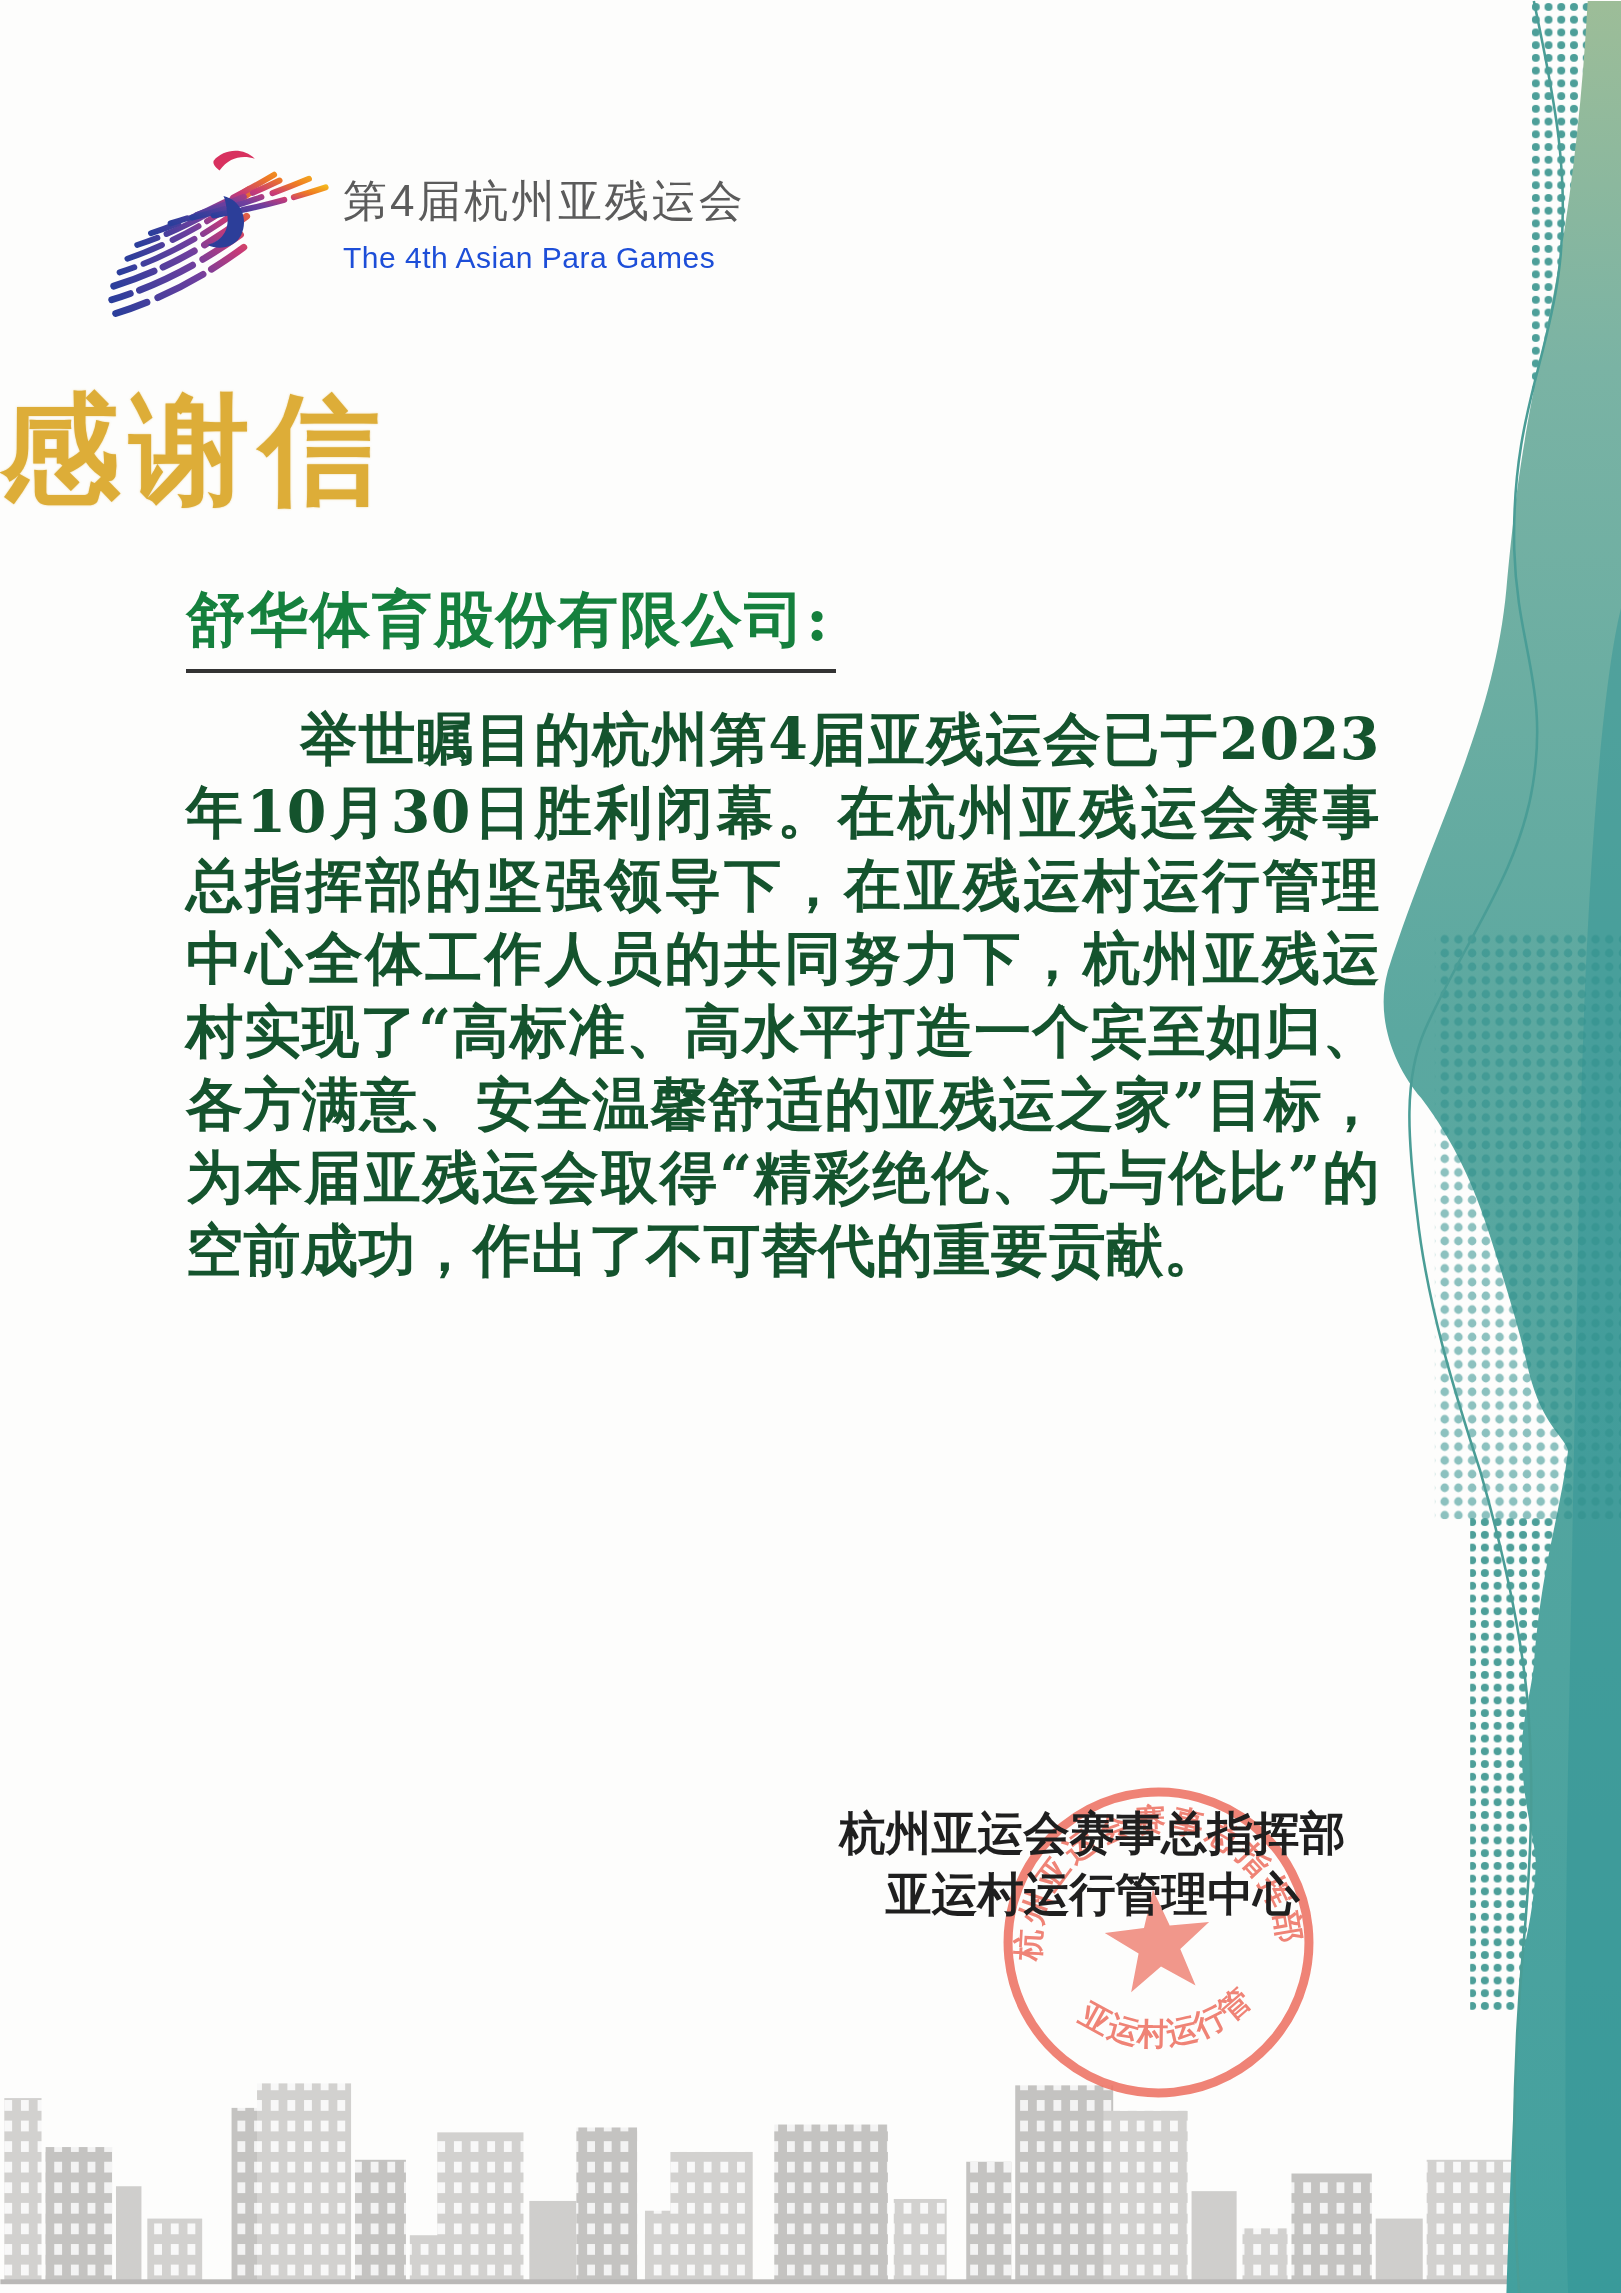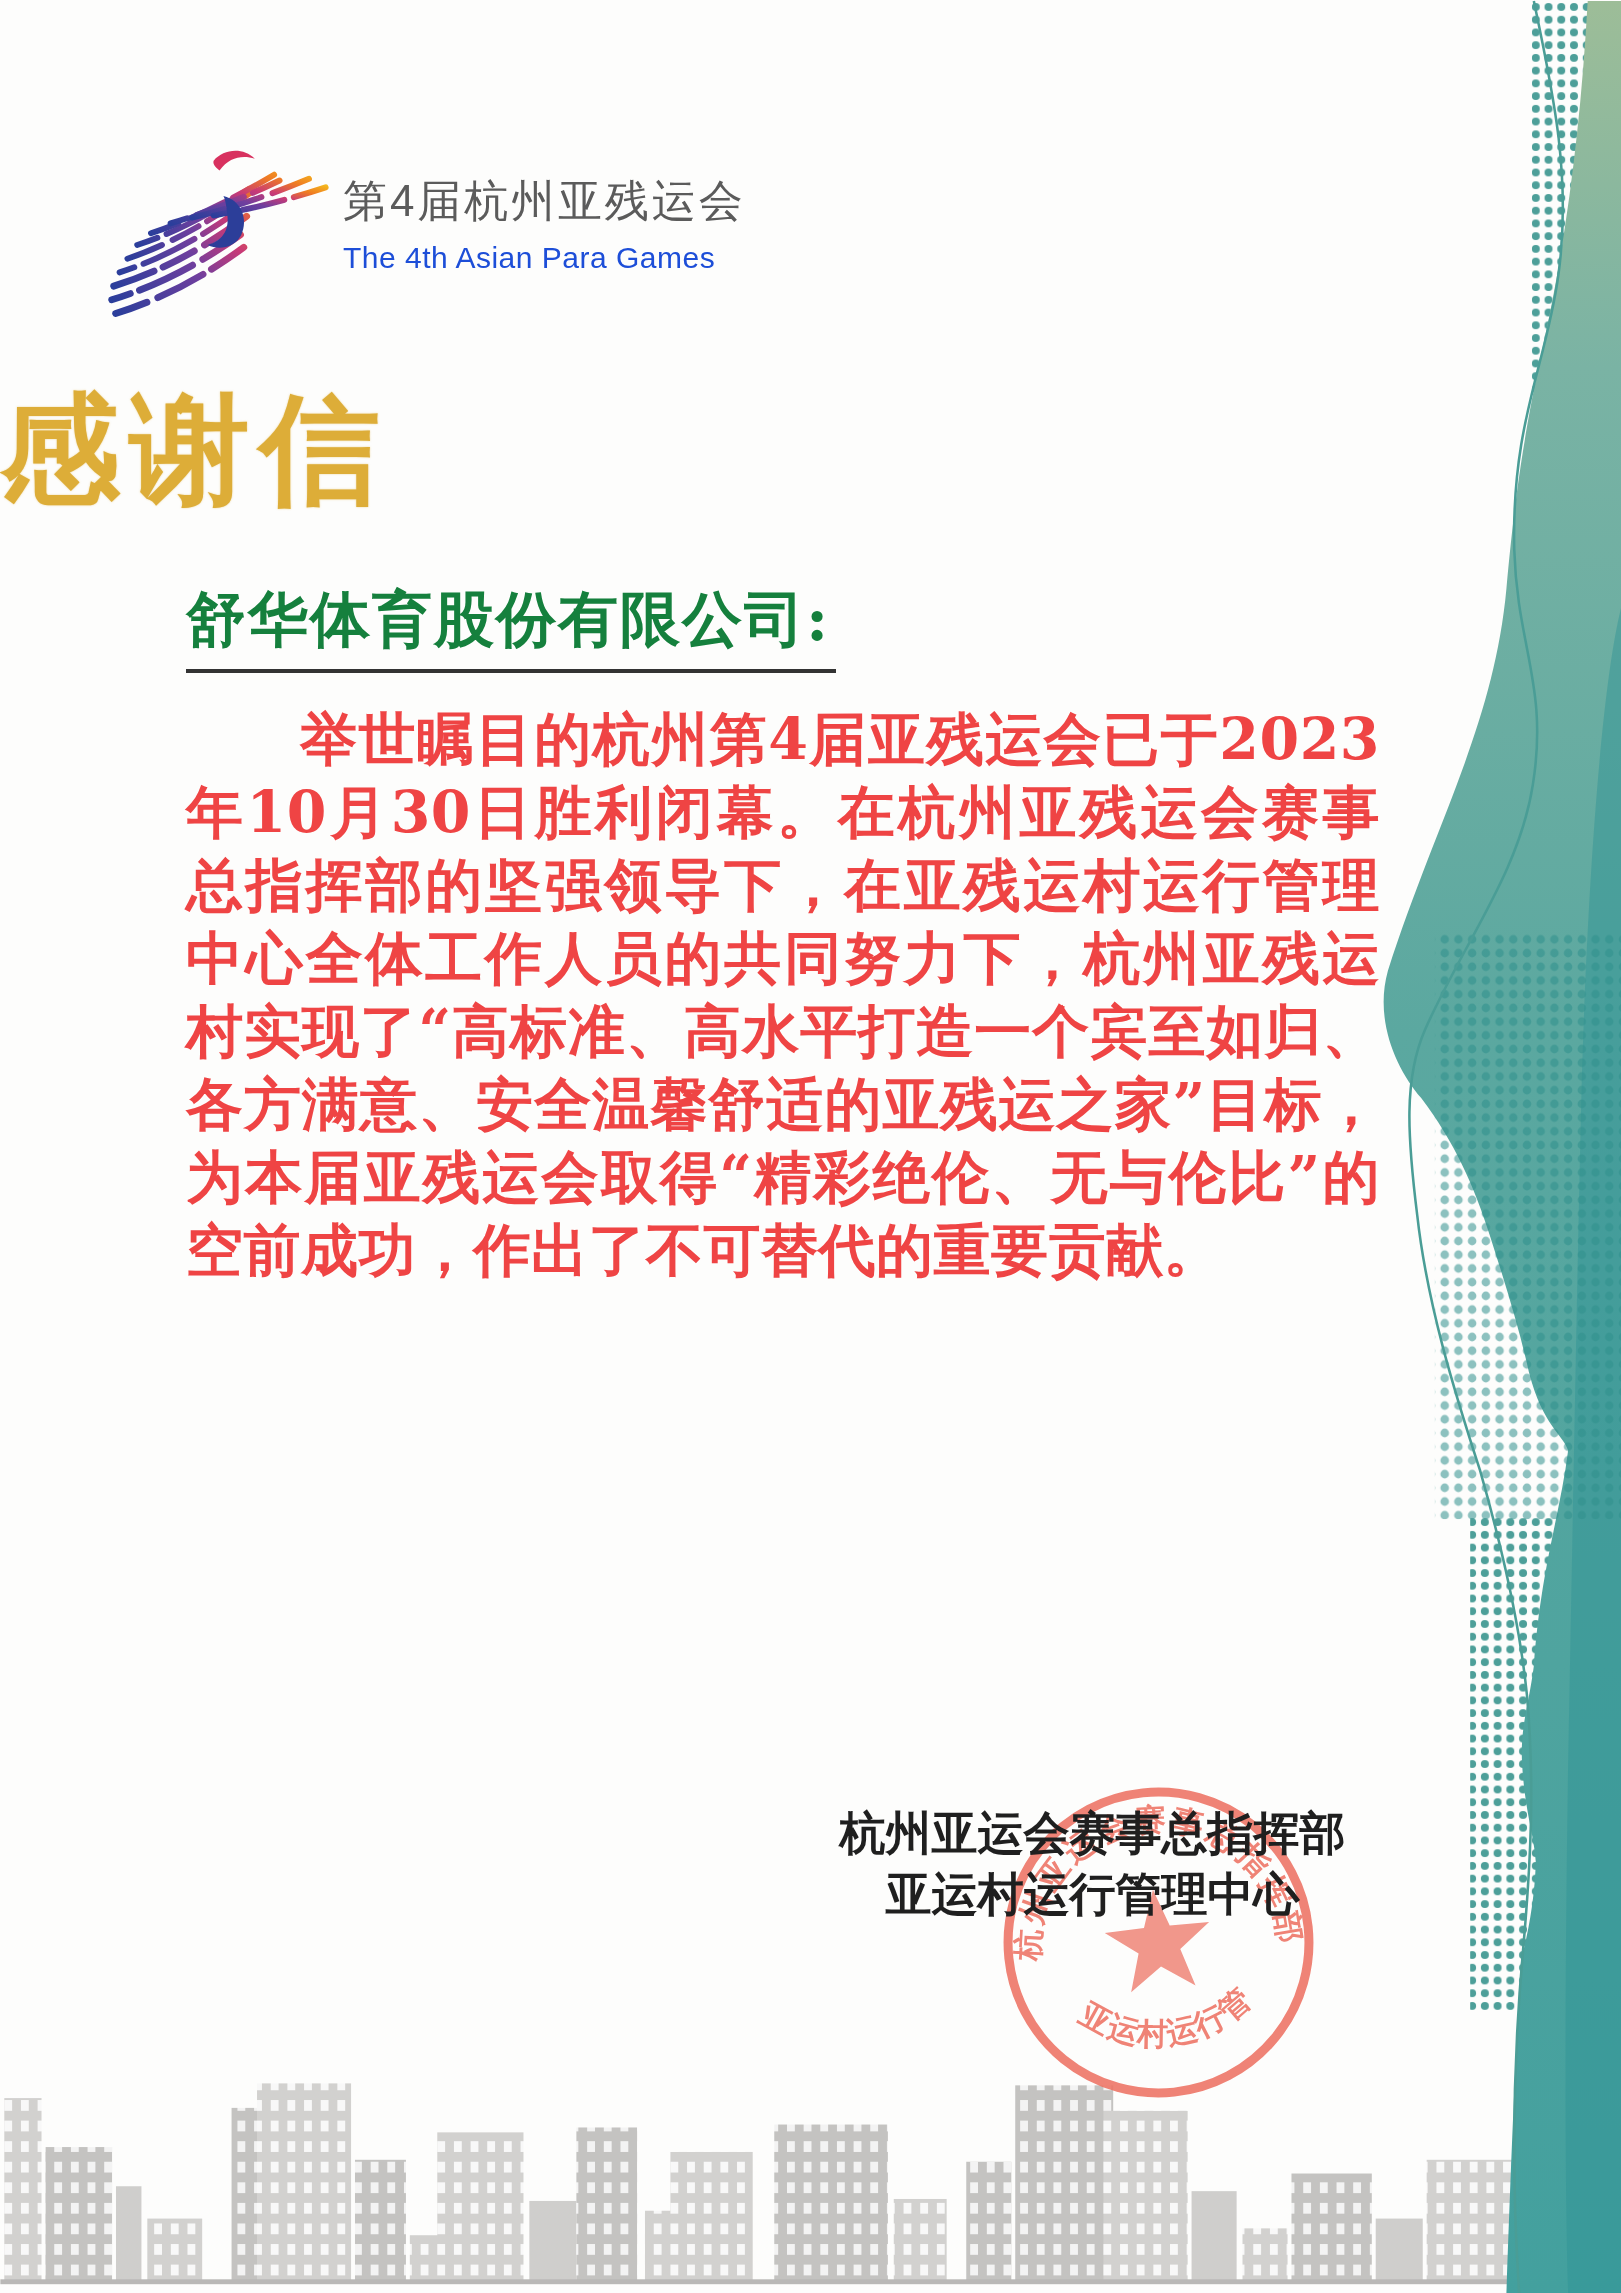--- a/index.html
+++ b/index.html
@@ -21,21 +21,21 @@
     text-shadow:0 0 2px rgba(221,173,56,.55);
   }
   
   .recipient{
     position:absolute;left:186px;top:580px;font-size:60px;font-weight:bold;color:#15803d;
     border-bottom:4.9px solid #333;padding:0 5.9px 7.8px 0;letter-spacing:2px;
   }
   
   .body-text{
     position:absolute;left:186px;top:702px;width:1194px;
-    font-size:57px;line-height:73px;color:#ef4444;font-weight:bold;
+    font-size:57px;line-height:73px;color:#14532d;font-weight:bold;
     text-align:justify;letter-spacing:0.5px;
   }
   .body-text p{margin:0;text-indent:2em;}
   
   .signature{
     position:absolute;left:833px;top:1803px;width:519px;text-align:center;
     font-size:46px;line-height:61px;font-weight:bold;color:#1f1f1f;z-index:3;
   }
   
   .seal{position:absolute;left:988px;top:1772px;width:341px;height:341px;z-index:2;

